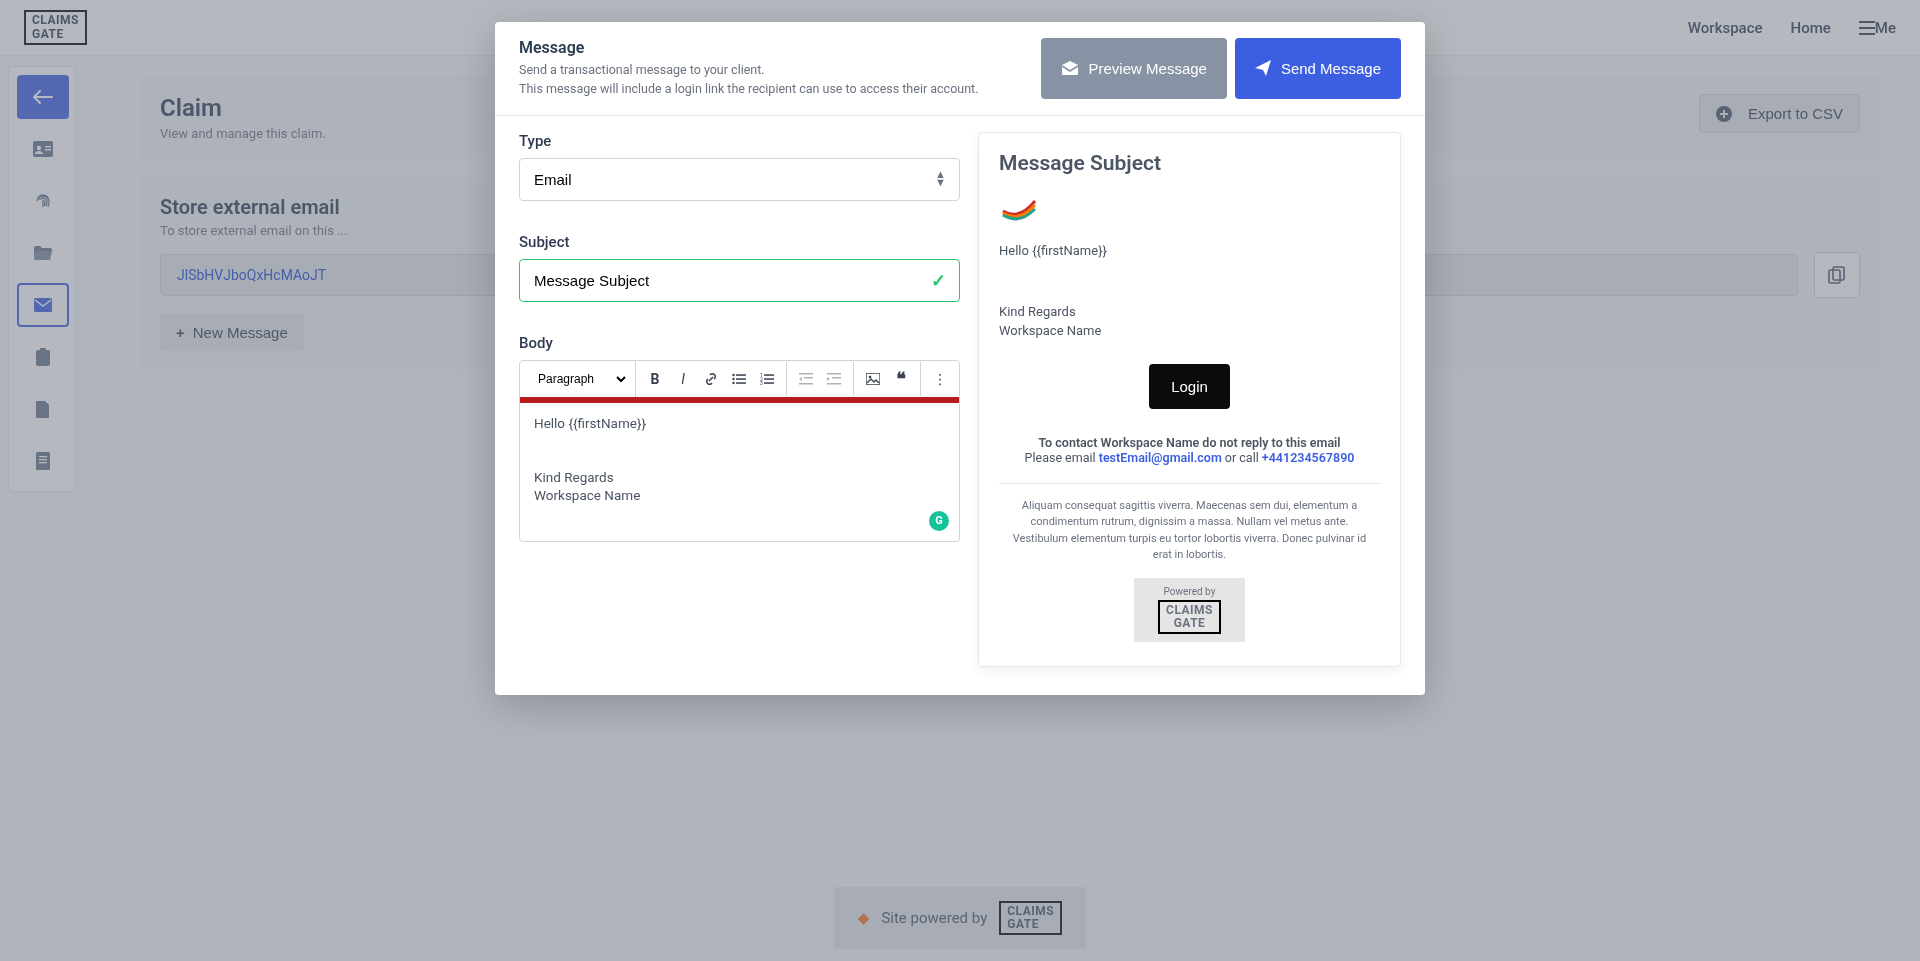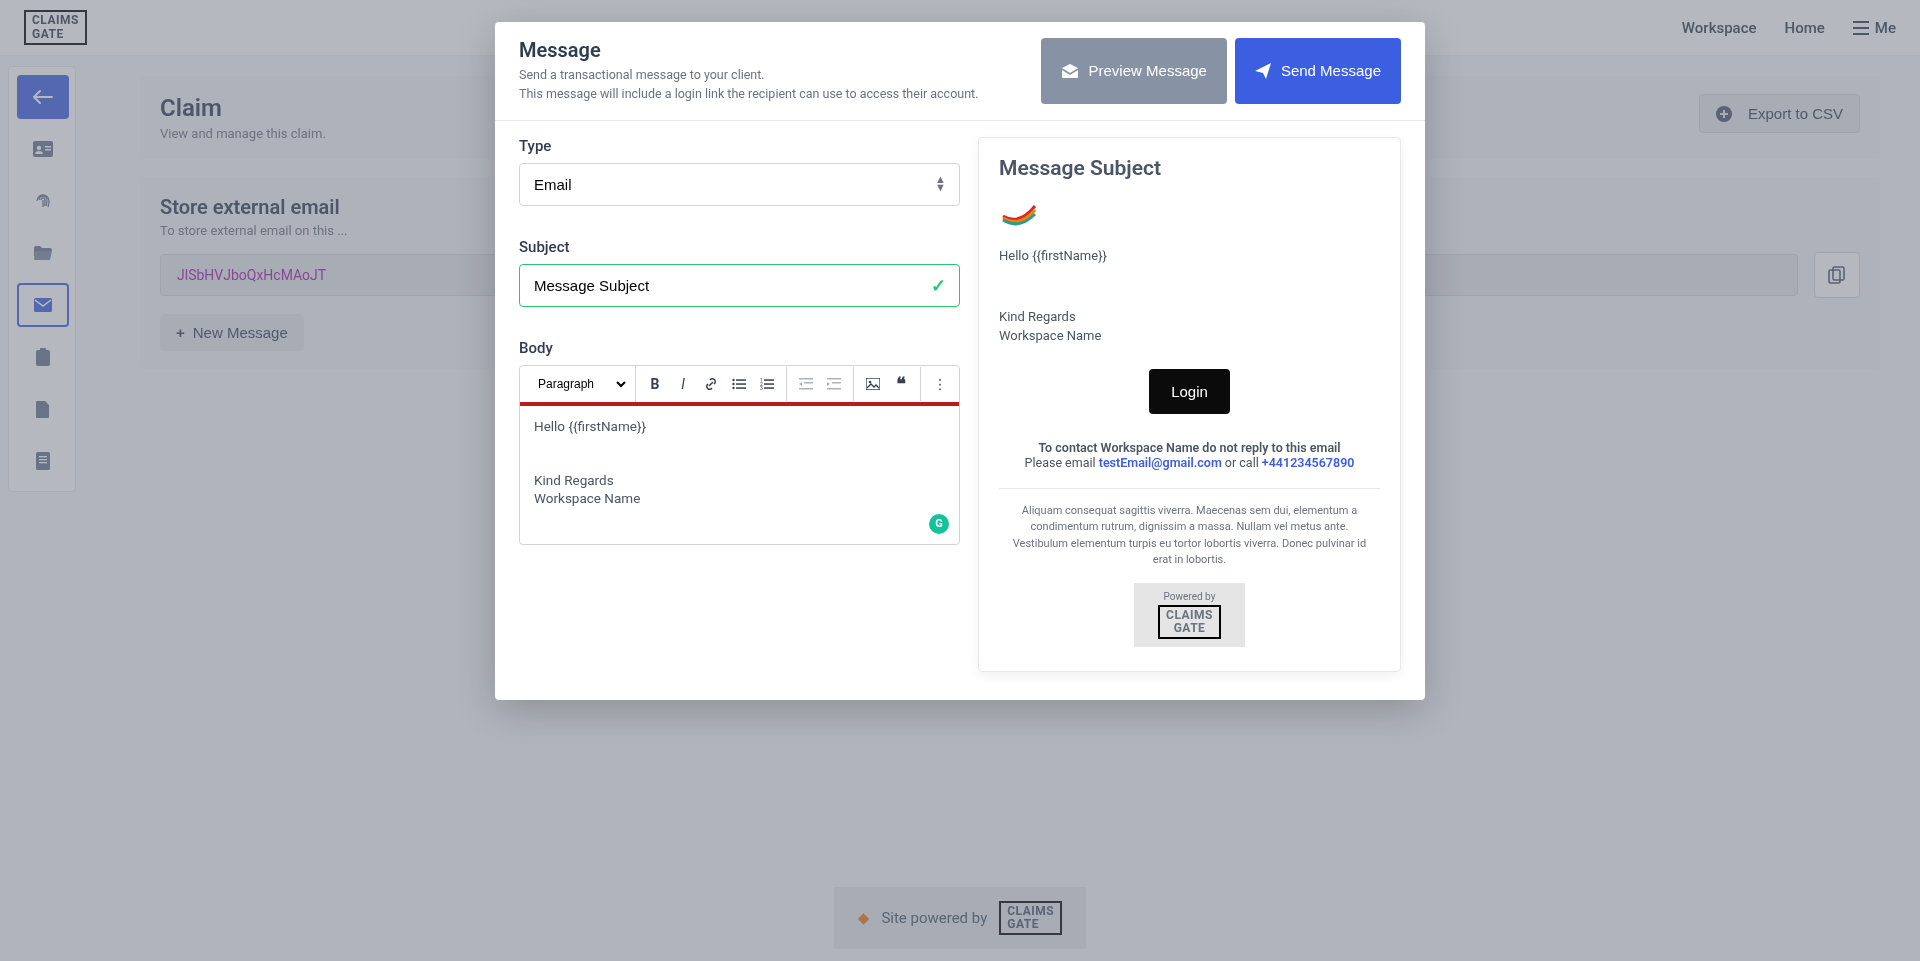--- a/index.html
+++ b/index.html
@@ -4,72 +4,72 @@
 <style>
 * { box-sizing: border-box; margin: 0; padding: 0; }
 body { font-family: -apple-system, BlinkMacSystemFont, "Segoe UI", Roboto, sans-serif; background: #f5f6f8; color: #2c3e50; overflow: hidden; }
 
 
 .topnav { height: 56px; background: #fff; display: flex; align-items: center; padding: 0 24px; border-bottom: 1px solid #eee; }
 .logo { border: 2px solid #000; padding: 2px 6px; font-weight: bold; font-size: 12px; line-height: 1.1; letter-spacing: 0.5px; }
 .logo-line { display: block; }
 .topnav-spacer { flex: 1; }
 .topnav-link { margin-left: 28px; color: #2c3e50; font-size: 15px; cursor: pointer; font-weight: 500; }
-.topnav-link.me { display: inline-flex; align-items: center; gap: 6px; }
+.topnav-link.me { display: inline-flex; align-items: center; }
 
 
 .sidebar { position: fixed; left: 8px; top: 66px; width: 68px; background: #fff; border: 1px solid #e5e7eb; border-radius: 4px; padding: 8px; display: flex; flex-direction: column; gap: 8px; }
 .side-item { width: 52px; height: 44px; display: flex; align-items: center; justify-content: center; border-radius: 4px; cursor: pointer; color: #64748b; }
 .side-item.primary { background: #3b5fe0; color: #fff; }
 .side-item.active { border: 2px solid #3b5fe0; color: #3b5fe0; }
 
 
 .main { margin-left: 100px; padding: 20px 40px 0 40px; }
 .card { background: #f1f3f7; border-radius: 4px; padding: 18px 20px; margin-bottom: 18px; }
 .page-title { font-size: 24px; font-weight: 600; color: #303a52; }
 .page-sub { font-size: 13px; color: #6b7280; margin-top: 4px; }
 .section-title { font-size: 20px; font-weight: 600; }
 .section-sub { font-size: 13px; color: #6b7280; margin-top: 4px; }
 .inline-row { display: flex; gap: 16px; margin-top: 14px; align-items: center; }
-.input-disabled { flex: 1; background: #e5e7eb; border: 1px solid #d1d5db; border-radius: 4px; padding: 12px 16px; color: #a21caf; font-size: 14px; }
+.input-disabled { flex: 1; background: #e5e7eb; border: 1px solid #d1d5db; border-radius: 4px; padding: 12px 16px; color: #1d4ed8; font-size: 14px; }
 .copy-btn { width: 46px; height: 46px; border: 1px solid #d1d5db; background: #fff; border-radius: 4px; display: flex; align-items: center; justify-content: center; cursor: pointer; color: #475569; }
 .newmsg-btn { margin-top: 16px; background: #e5e7eb; border: none; padding: 10px 16px; border-radius: 4px; cursor: pointer; display: inline-flex; gap: 8px; font-size: 15px; color: #334155; }
 .export-btn { padding: 10px 16px; background: #e5e7eb; border: 1px solid #d1d5db; border-radius: 4px; font-size: 15px; color: #334155; cursor: pointer; display: inline-flex; gap: 16px; align-items: flex-end;}
 .card-head { display: flex; justify-content: space-between; align-items: flex-start; }
 
 
 .footer { position: fixed; bottom: 0; left: 0; right: 0; display: flex; justify-content: center; padding: 8px 0 12px; }
 .footer-box { background: #e5e7eb; padding: 14px 24px; display: inline-flex; align-items: center; gap: 12px; font-size: 15px; color: #475569; }
 
 
 .overlay { position: fixed; inset: 0; background: rgba(107,114,128,0.5); display: flex; justify-content: center; align-items: flex-start; }
 .modal { background: #fff; width: 930px; margin-top: 22px; border-radius: 4px; box-shadow: 0 10px 40px rgba(0,0,0,0.2); }
 .modal-head { display: flex; justify-content: space-between; padding: 16px 24px; border-bottom: 1px solid #e5e7eb; }
-.modal-title { font-size: 20px; font-weight: 600; }
+.modal-title { font-size: 16px; font-weight: 600; }
 .modal-desc { font-size: 12.5px; color: #6b7280; margin-top: 4px; line-height: 1.5; }
 .btn-group { display: flex; gap: 8px; }
 .btn { border: none; padding: 8px 20px; border-radius: 4px; font-size: 15px; cursor: pointer; display: inline-flex; gap: 10px; align-items: center; font-weight: 500; }
 .btn-secondary { background: #8892a5; color: #fff; }
 .btn-primary { background: #3b5fe0; color: #fff; }
 
 .modal-body { display: flex; gap: 18px; padding: 16px 24px 28px; }
 .form-col { flex: 1; }
 .preview-col { flex: 1; border: 1px solid #e5e7eb; border-radius: 4px; padding: 18px 20px 24px; box-shadow: 0 4px 12px rgba(0,0,0,0.06); }
 
 .label { font-size: 15px; color: #303a52; margin-bottom: 8px; display: block; font-weight: 500; }
 .form-group { margin-bottom: 32px; }
 .select-wrap { position: relative; }
 .select { width: 100%; padding: 12px 14px; border: 1px solid #d1d5db; border-radius: 4px; font-size: 15px; background: #fff; appearance: none; cursor: pointer; }
 .select-arrows { position: absolute; right: 14px; top: 50%; transform: translateY(-50%); font-size: 11px; color: #6b7280; pointer-events: none; line-height: 0.7; }
 .input-valid { width: 100%; padding: 12px 40px 12px 14px; border: 1px solid #28c76f; border-radius: 4px; font-size: 15px; outline: none; }
 .check-icon { position: absolute; right: 14px; top: 50%; transform: translateY(-50%); color: #28c76f; font-size: 18px; font-weight: bold; }
 .rel { position: relative; }
 
 .editor { border: 1px solid #d1d5db; border-radius: 4px; }
-.toolbar { display: flex; align-items: center; border-bottom: 4px solid #b91c1c; padding: 0; }
+.toolbar { display: flex; align-items: center; border-bottom: 6px solid #b91c1c; padding: 0; }
 .tool-group { display: flex; align-items: center; border-right: 1px solid #d1d5db; padding: 4px 6px; gap: 2px; }
 .tool-group:last-child { border-right: none; margin-left: auto; }
 .para-select { font-size: 12px; border: none; background: none; padding: 6px 18px 6px 8px; cursor: pointer; }
 .tool-btn { width: 26px; height: 26px; display: flex; align-items: center; justify-content: center; cursor: pointer; color: #374151; font-size: 14px; border-radius: 3px; }
 .editor-body { padding: 12px 14px 36px; font-size: 13.5px; color: #4b5563; min-height: 110px; position: relative; }
 .editor-body p { margin-bottom: 2px; }
 .grammarly { position: absolute; right: 10px; bottom: 10px; width: 20px; height: 20px; border-radius: 50%; background: #15c39a; color: #fff; display: flex; align-items: center; justify-content: center; font-size: 11px; font-weight: bold; }
 
 .preview-subject { font-size: 21px; font-weight: 600; color: #4b5563; margin-bottom: 18px; }
 .preview-logo { text-align: center; margin-bottom: 22px; }

